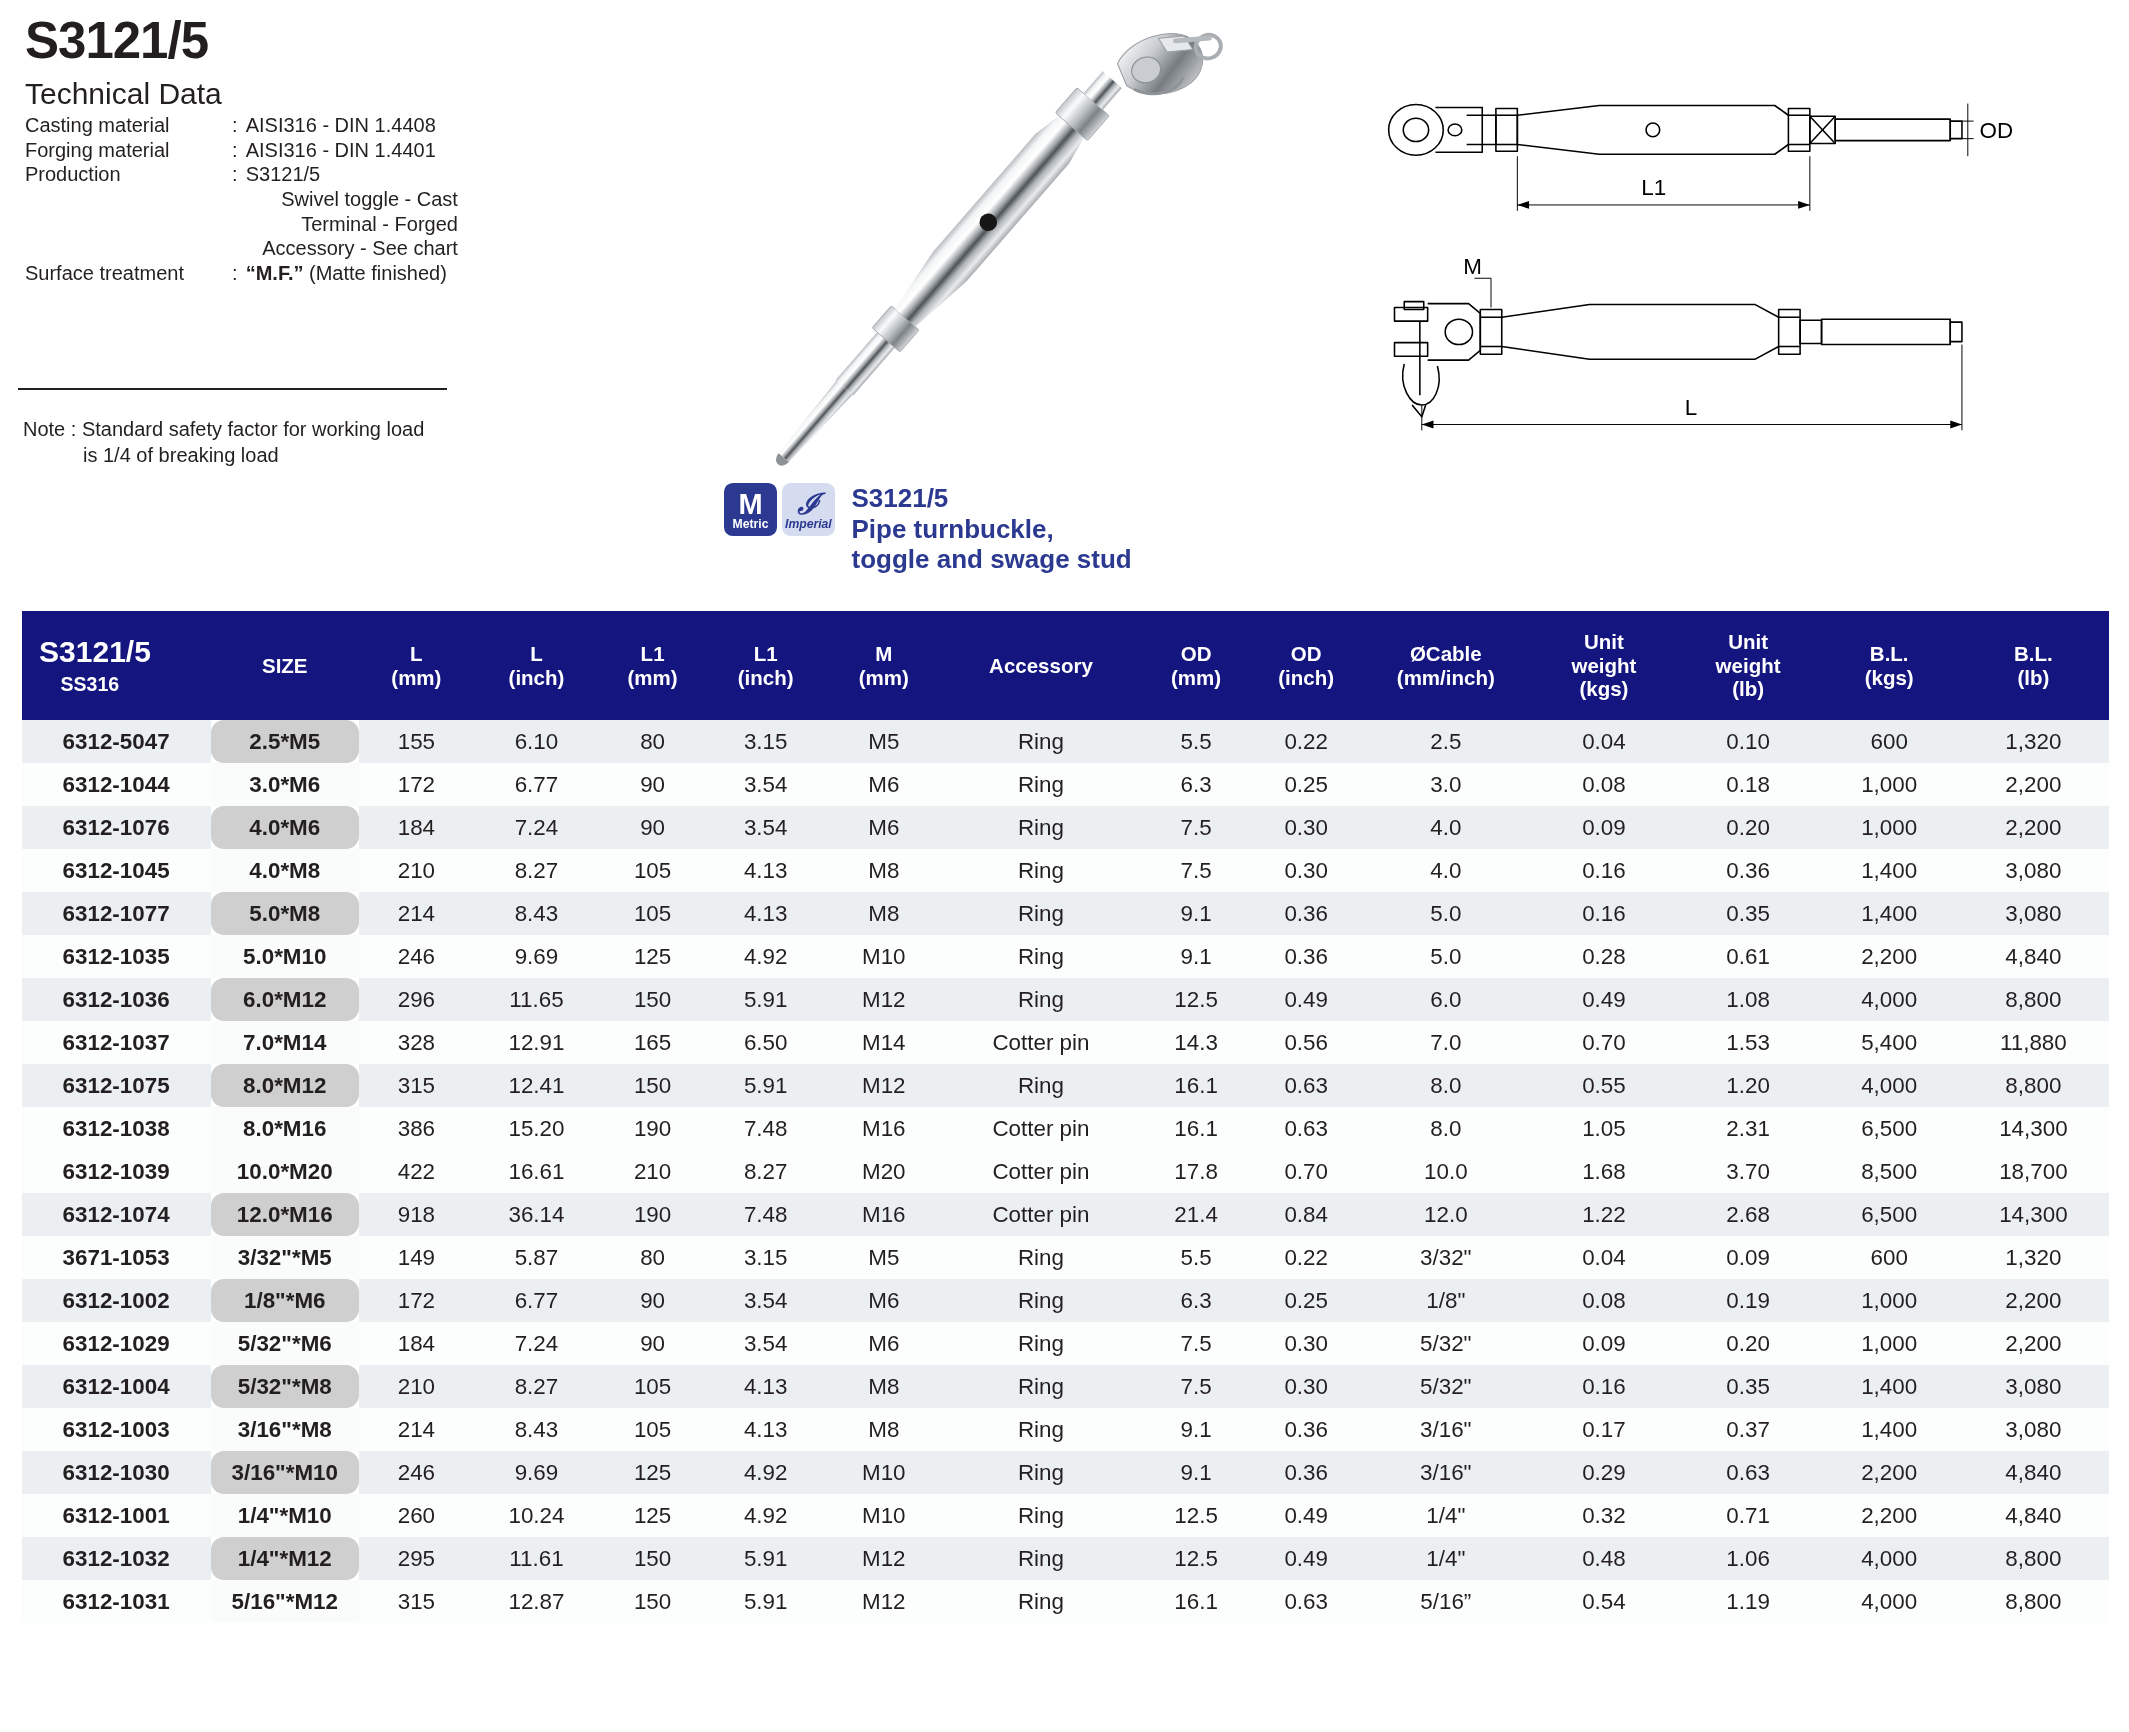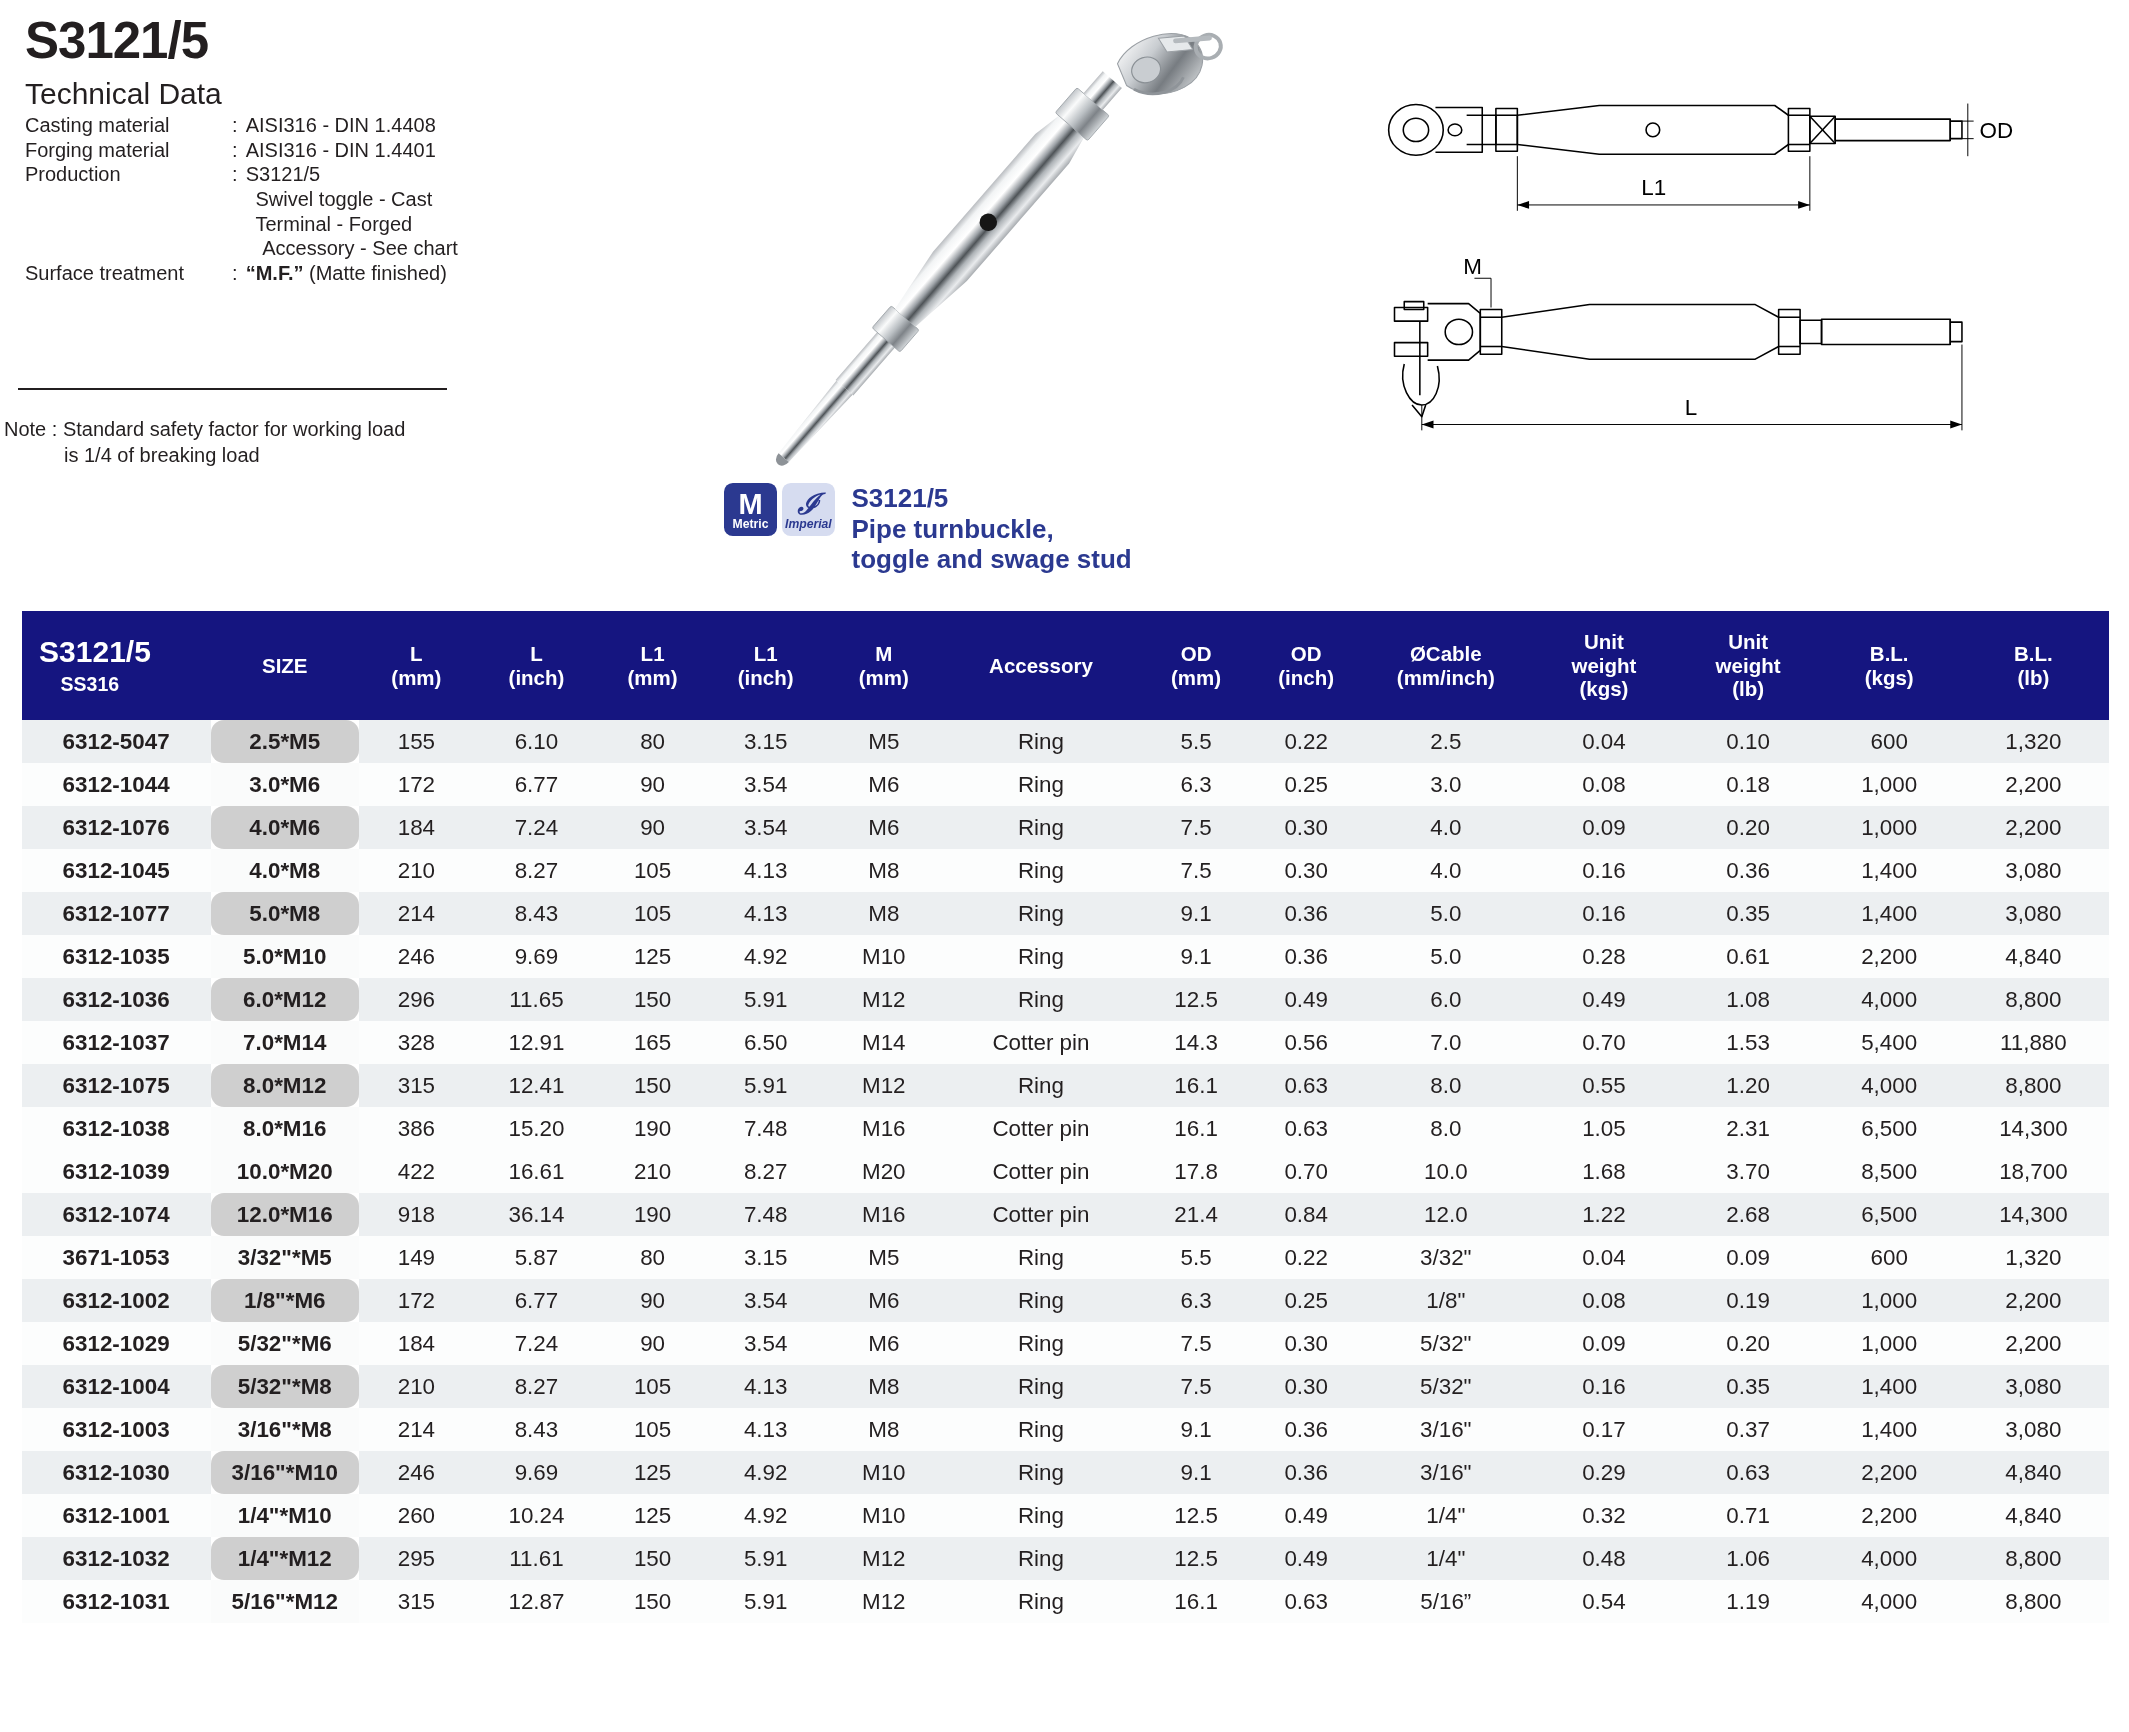--- a/index.html
+++ b/index.html
@@ -44,34 +44,34 @@
     font-size: 20px;
     line-height: 1.23;
     padding: 0;
     vertical-align: top;
     white-space: nowrap;
   }
   .spec-label { width: 207px; }
   .spec-colon { width: 13.7px; }
   .spec-value { }
   .spec-value b { font-weight: bold; }
-  .spec-indent { padding-left: 9.8px !important; }
+  .spec-indent { padding-left: 9.8px !important; text-align: right; }
   .spec-indent2 { padding-left: 16.6px !important; }
 
   #note-rule {
     position: absolute;
     left: 17.6px;
     top: 388px;
     width: 429px;
     height: 0;
     border-top: 2.9px solid #231f20;
   }
   #note-block {
     position: absolute;
-    left: 4px;
+    left: 23px;
     top: 417px;
     font-size: 20px;
     line-height: 1.28;
     white-space: nowrap;
   }
   #note-line2 { padding-left: 60px; }
 
   
   #product-photo {
     position: absolute;

